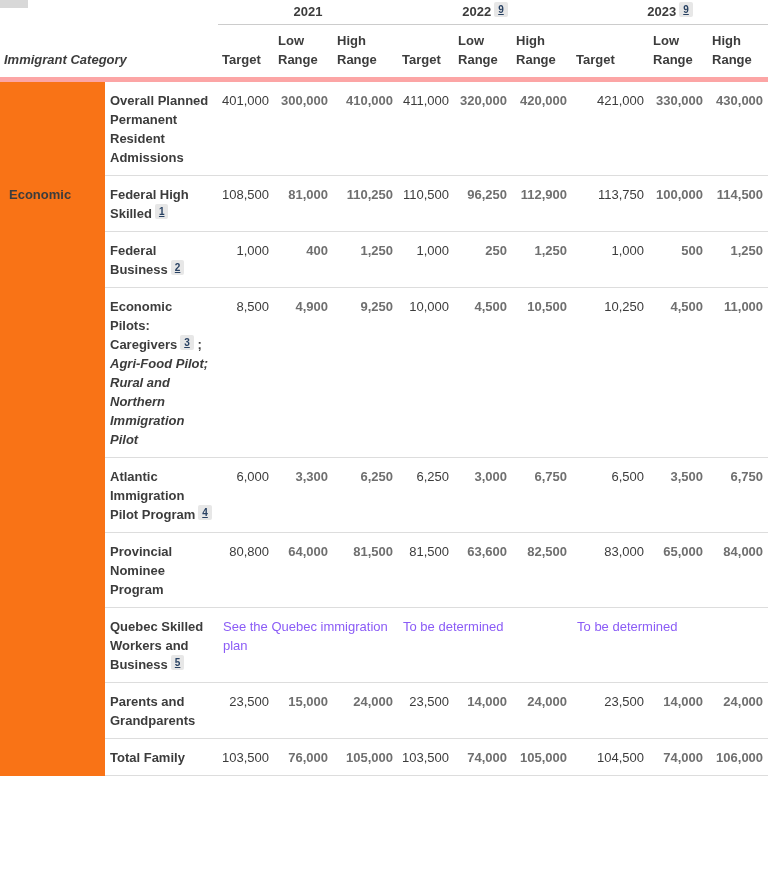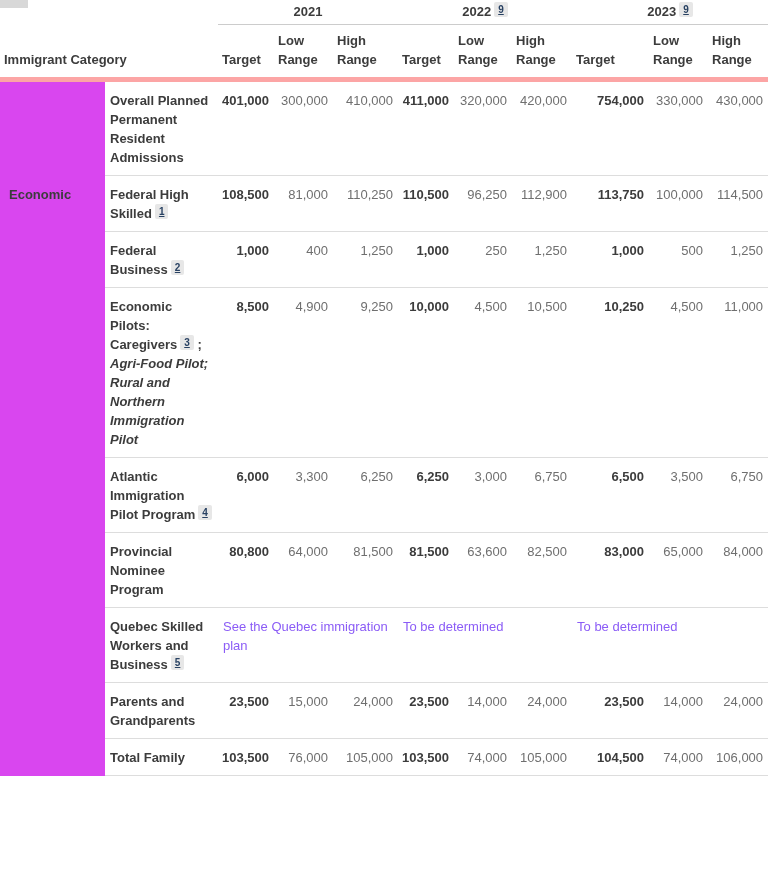--- a/index.html
+++ b/index.html
@@ -13,30 +13,30 @@
 
   
   .year-row th { padding: 0 5px 3px; font-weight: 700; }
   .year-cell { text-align: center; border-bottom: 1px solid #cccccc; }
   .blank-h { border-bottom: none; }
   .year-label { display: inline-block; }
 
   
   .col-row th { vertical-align: bottom; text-align: left; font-weight: 700;
                 border-bottom: 5px solid #fca5a5; padding: 6px 5px 8px 4px; }
-  .cat-h { padding-left: 9px; }
+  .cat-h { padding-left: 9px; font-style: italic; }
 
   
   tbody td { vertical-align: top; border-bottom: 1px solid #dddddd; padding: 9px 5px 8px; }
-  td.group { background: #d946ef; border-bottom: none; font-weight: 700; padding-left: 9px; }
+  td.group { background: #f97316; border-bottom: none; font-weight: 700; padding-left: 9px; }
   td.cat { font-weight: 700; }
   .cat-italic { font-style: italic; }
   td.num { text-align: right; white-space: nowrap; padding-left: 1px; }
-  td.target { font-weight: 700; }
-  td.range { color: #6f6f6f; font-weight: 400; }
+  td.target { font-weight: 400; }
+  td.range { color: #6f6f6f; font-weight: 700; }
   td.span-cell { color: #8b5cf6; font-weight: 400; }
 
   
   .fn { display: inline-block; background: #e7e7e7; border-radius: 2px; padding: 0 4px;
         margin-left: 3px; font-size: 10px; line-height: 15px; font-weight: 700;
         color: #284162; text-decoration: underline; vertical-align: 3px; cursor: pointer; }
 </style>
 </head>
 <body>
 
@@ -83,21 +83,21 @@
 
     <tr>
           <td class="group"></td>
           <td class="cat"><span class="cat-text">Overall Planned Permanent Resident Admissions</span></td>
           <td class="num target">401,000</td>
           <td class="num range">300,000</td>
           <td class="num range">410,000</td>
           <td class="num target">411,000</td>
           <td class="num range">320,000</td>
           <td class="num range">420,000</td>
-          <td class="num target">754,000</td>
+          <td class="num target">421,000</td>
           <td class="num range">330,000</td>
           <td class="num range">430,000</td>
         </tr>
         <tr>
           <td class="group"><span class="group-label">Economic</span></td>
           <td class="cat"><span class="cat-text">Federal High Skilled</span><a class="fn" href="#">1</a></td>
           <td class="num target">108,500</td>
           <td class="num range">81,000</td>
           <td class="num range">110,250</td>
           <td class="num target">110,500</td>

